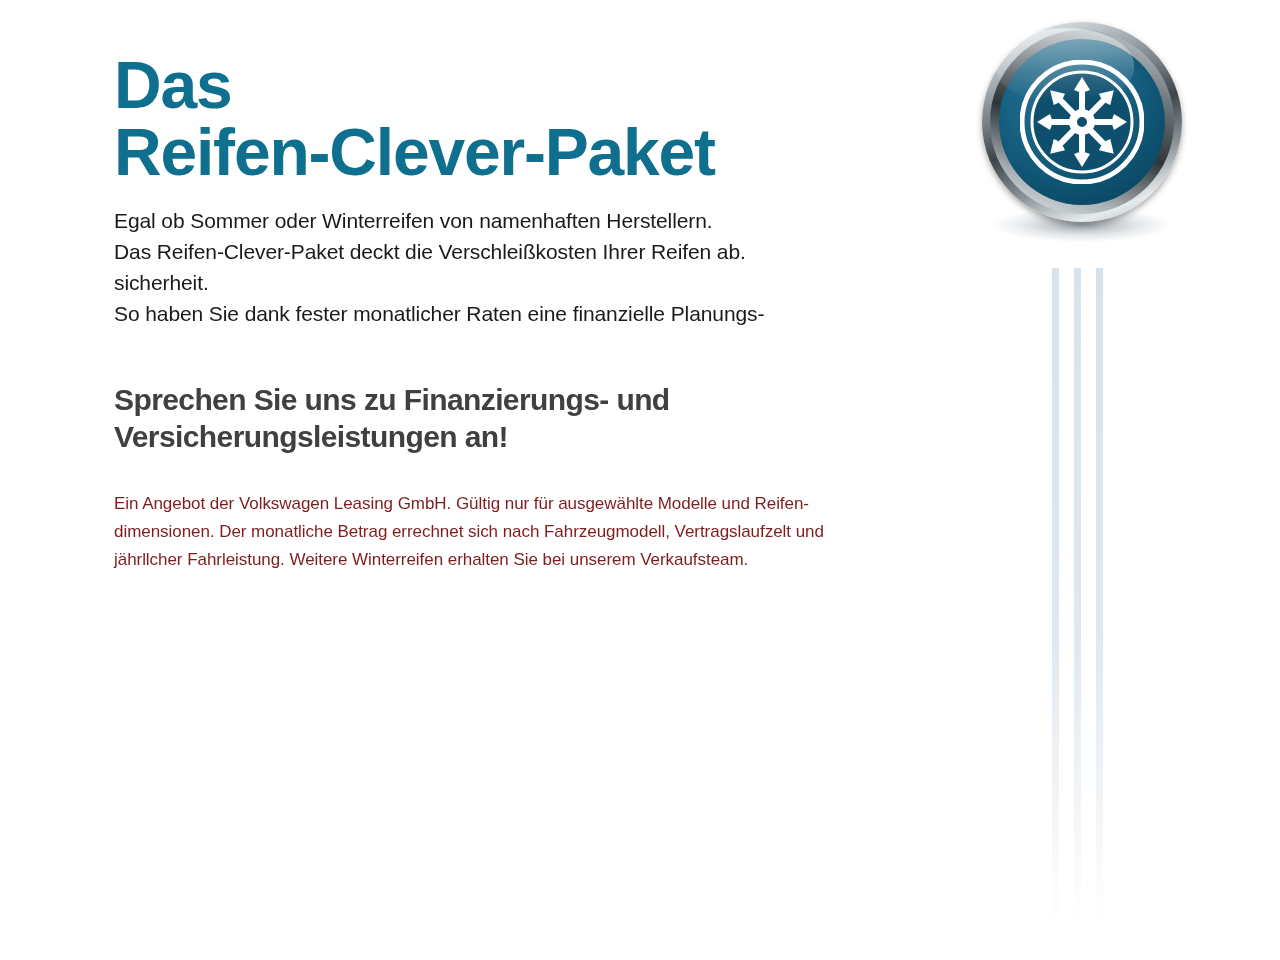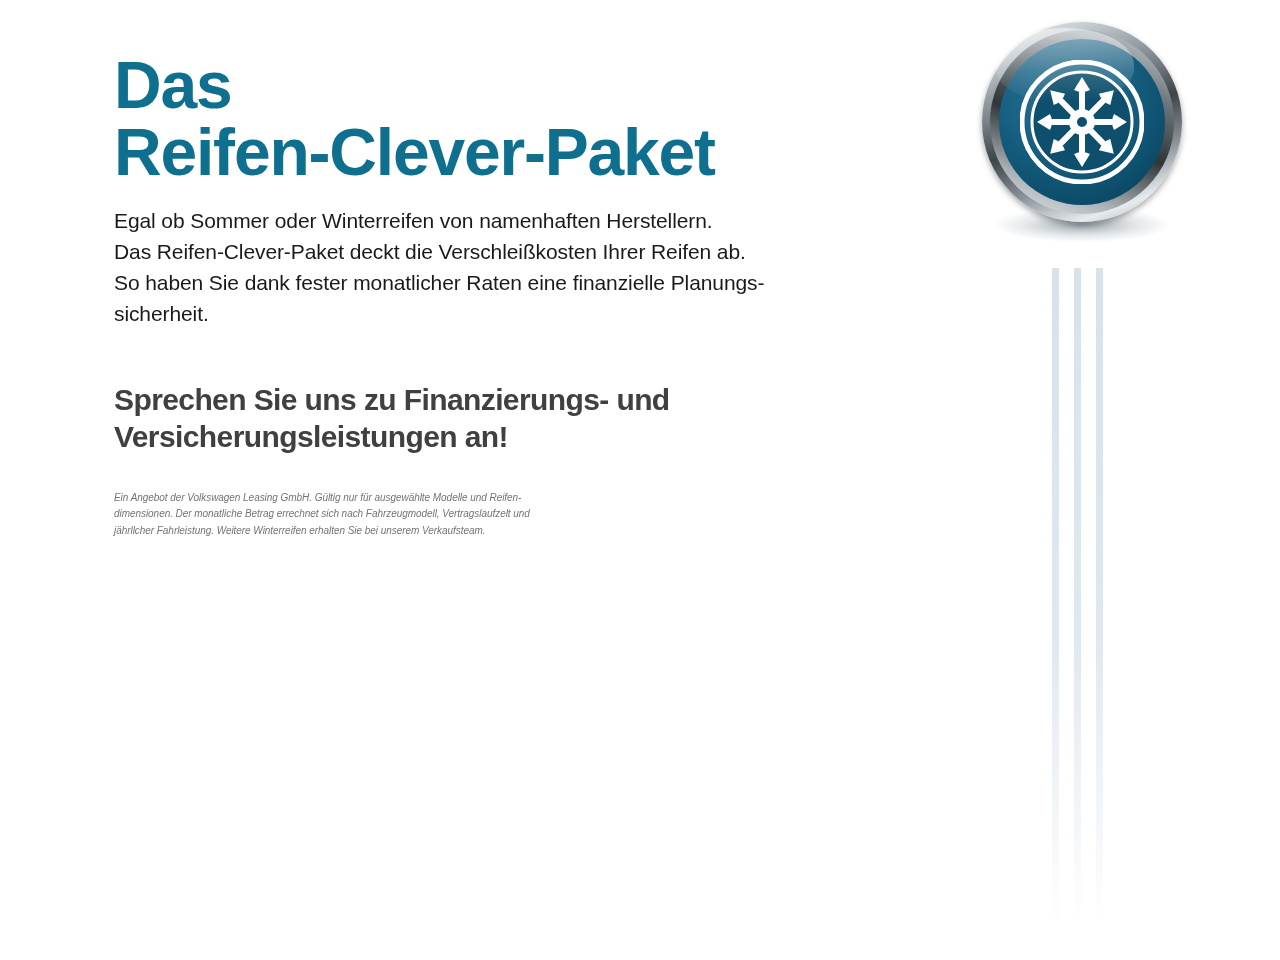--- a/index.html
+++ b/index.html
@@ -144,26 +144,25 @@
     color: #404040;
     font-weight: bold;
     font-size: 30px;
     line-height: 1.25;
     letter-spacing: -0.6px;
   }
   .cta span { display: block; }
 
   .legal {
     margin: 34px 0 0 0;
-    font-size: 10px;
+    font-size: 17px;
     line-height: 1.65;
-    color: #737373;
+    color: #7f1d1d;
     letter-spacing: -0.05px;
     max-width: 790px;
-    font-style: italic;
   }
   .legal span { display: block; }
 </style>
 </head>
 <body>
 
 <div class="page">
 
   <div class="stripes">
     <div class="stripe s1"></div>
@@ -211,22 +210,22 @@
 
     <h1 class="title">
       <span>Das</span>
       <span class="line2">Reifen-Clever-Paket</span>
     </h1>
 
 
     <p class="body-copy">
       <span>Egal ob Sommer oder Winterreifen von namenhaften Herstellern.</span>
       <span>Das Reifen-Clever-Paket deckt die Verschleißkosten Ihrer Reifen ab.</span>
+      <span>sicherheit.</span>
       <span>So haben Sie dank fester monatlicher Raten eine finanzielle Planungs-</span>
-      <span>sicherheit.</span>
     </p>
 
     <p class="cta">
       <span>Sprechen Sie uns zu Finanzierungs- und</span>
       <span>Versicherungsleistungen an!</span>
     </p>
 
     <p class="legal">
       <span>Ein Angebot der Volkswagen Leasing GmbH. Gültig nur für ausgewählte Modelle und Reifen-</span>
       <span>dimensionen. Der monatliche Betrag errechnet sich nach Fahrzeugmodell, Vertragslaufzelt und</span>

